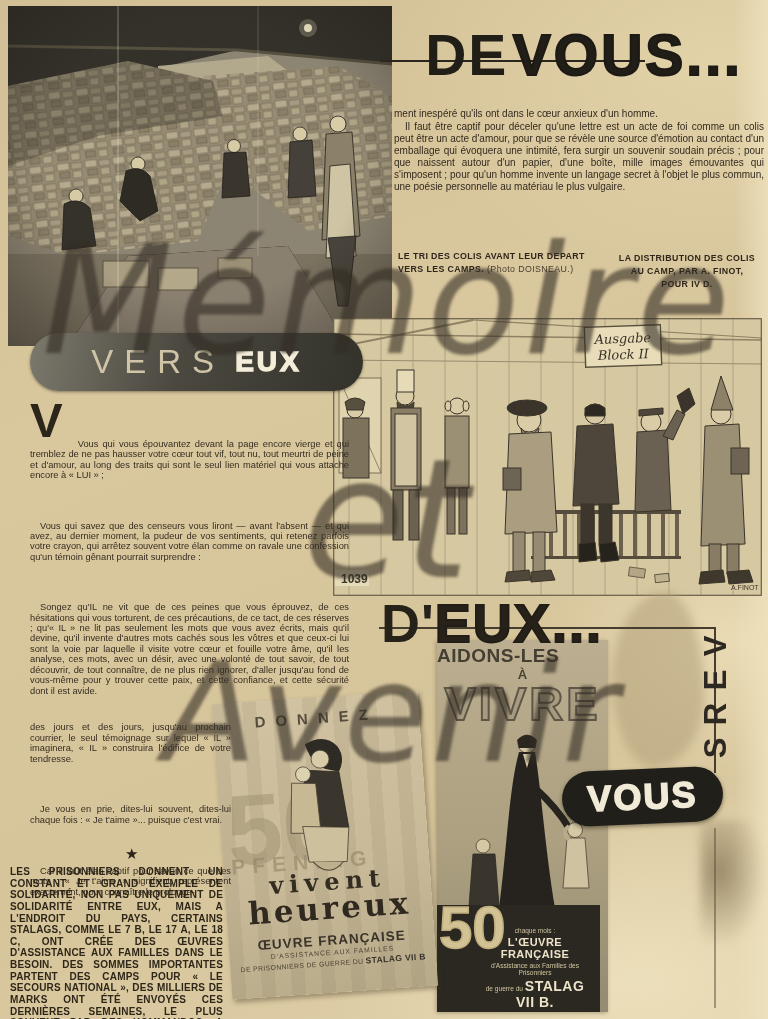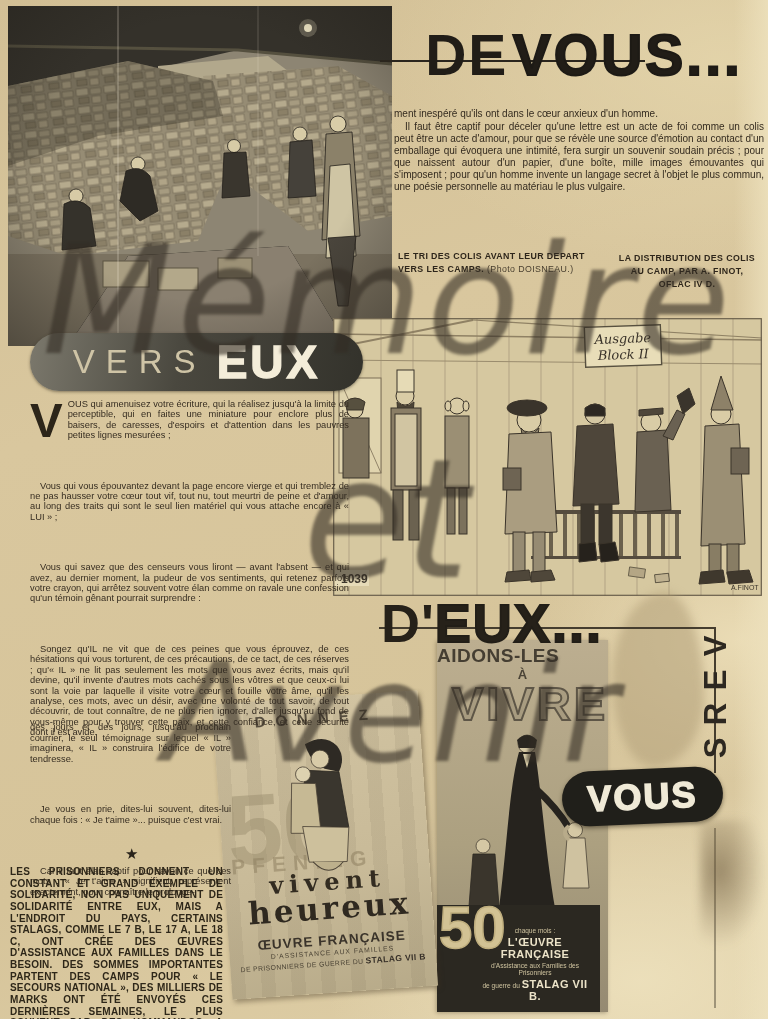--- a/index.html
+++ b/index.html
@@ -29,21 +29,21 @@
   .capL .credit{font-weight:normal;color:#4a4030;}
   .capR{left:608px;top:252px;width:158px;text-align:center;}
   
   .photo{left:8px;top:6px;width:384px;height:340px;z-index:2;}
   
   .verseux{left:30px;top:333px;width:333px;height:58px;border-radius:29px;z-index:7;
            background:linear-gradient(100deg,#7b786c 0%,#4a483f 45%,#33322b 100%);
            display:flex;align-items:center;justify-content:center;
            box-shadow:0 1px 3px rgba(50,42,28,.5);}
   .verseux .v1{font-size:33px;letter-spacing:11px;color:#cfc4a6;font-weight:normal;}
-  .verseux .v2{font-size:46px;letter-spacing:3px;color:#f4edd9;font-weight:bold;
+  .verseux .v2{font-size:28px;letter-spacing:3px;color:#f4edd9;font-weight:bold;
                -webkit-text-stroke:1.4px #f4edd9;margin-left:10px;}
   
   .colwide{left:30px;top:399px;width:319px;font-size:9.3px;line-height:1.12;
            text-align:justify;color:#362d21;z-index:6;}
   .colwide p,.colnarrow p{margin:0 0 2px 0;}
   .colwide p.ind,.colnarrow p.ind{text-indent:10px;margin-top:40px;}
   .dropcap{float:left;font-size:49px;line-height:.8;font-weight:bold;color:#2c2519;
            margin:2px 5px 0 0;}
   .colnarrow{left:30px;top:722px;width:201px;font-size:9.3px;line-height:1.14;
              text-align:justify;color:#362d21;z-index:6;}
@@ -64,33 +64,33 @@
   .versvert span{display:block;width:44px;height:32px;line-height:32px;text-align:center;
                  transform:rotate(-90deg);font-size:31px;font-weight:bold;color:#2d2821;}
   
   .posterR{left:437px;top:640px;width:171px;height:372px;z-index:4;
            background:linear-gradient(180deg,#bcae90 0%,#aca080 55%,#958a72 100%);
            box-shadow:-1px 1px 4px rgba(60,48,30,.35);}
   .posterR .aidons{position:absolute;top:5px;width:100%;text-align:left;font-size:19px;
                    font-weight:bold;letter-spacing:.5px;color:#453e32;}
   .posterR .aa{position:absolute;top:27px;width:100%;text-align:center;font-size:13px;
                font-weight:bold;color:#4a4336;}
-  .posterR .vivre{position:absolute;top:36px;width:100%;text-align:right;font-size:47px;
+  .posterR .vivre{position:absolute;top:36px;width:100%;text-align:center;font-size:47px;
                   font-weight:bold;letter-spacing:3px;color:rgba(90,82,66,.15);
                   -webkit-text-stroke:2px #5e564787;-webkit-text-stroke-color:#5e5647;}
   .bandR{position:absolute;left:0;top:265px;width:163px;height:107px;background:#2b2821;
          color:#e9e0c6;}
   .bandR .fifty{position:absolute;left:2px;top:-12px;font-size:60px;font-weight:bold;
                 color:#d2c294;-webkit-text-stroke:1.5px #bfae7e;}
   .bandR .txt{position:absolute;left:44px;top:22px;width:108px;text-align:center;}
   .bandR .t1{font-size:6.5px;color:#cfc39f;}
   .bandR .t2{font-size:11px;font-weight:bold;letter-spacing:.5px;color:#ece3c8;margin:2px 0;}
   .bandR .t3{font-size:6.6px;color:#cfc39f;}
   .bandR .t4{font-size:6.6px;color:#cfc39f;margin-top:2px;}
-  .bandR .t4 b{font-size:11px;letter-spacing:.5px;color:#ece3c8;}
+  .bandR .t4 b{font-size:14px;letter-spacing:.5px;color:#ece3c8;}
   
   .vousb{left:562px;top:769px;width:161px;height:55px;background:#201f1a;border-radius:28px;
          z-index:8;display:flex;align-items:center;justify-content:center;
          transform:rotate(-2.5deg);box-shadow:0 2px 4px rgba(40,32,18,.5);}
   .vousb span{font-size:36px;font-weight:bold;letter-spacing:2px;color:#f0ead7;
               -webkit-text-stroke:1.5px #f0ead7;}
   .curl{left:700px;top:820px;width:66px;height:128px;z-index:7;
         background:radial-gradient(ellipse at 30% 40%, rgba(98,80,52,.55), rgba(98,80,52,0) 70%);
         filter:blur(4px);}
   
@@ -198,21 +198,21 @@
     <p class="ind">Il faut être captif pour déceler qu'une lettre est un acte de foi comme un colis peut être un acte d'amour, pour que se révèle une source d'émotion au contact d'un emballage qui évoquera une intimité, fera surgir un souvenir soudain précis ; pour que naissent autour d'un papier, d'une boîte, mille images émouvantes qui s'imposent ; pour qu'un homme invente un langage secret à l'objet le plus commun, une poésie personnelle au matériau le plus vulgaire.</p>
   </div>
 
   <div class="abs cap capL">
     <span>LE TRI DES COLIS AVANT LEUR DEPART VERS LES CAMPS.</span>
     <span class="credit">(Photo DOISNEAU.)</span>
   </div>
   <div class="abs cap capR">
     <div>LA DISTRIBUTION DES COLIS</div>
     <div>AU CAMP, PAR A. FINOT,</div>
-    <div>OFLAC IV D.</div>
+    <div>POUR IV D.</div>
   </div>
 
   <svg class="abs cartoon" viewBox="0 0 429 278">
     <rect width="429" height="278" fill="#d6c8a0"></rect>
     <g stroke="#b2a384" stroke-width="1">
       <line x1="16" y1="0" x2="16" y2="278"></line>
         <line x1="48" y1="0" x2="48" y2="278"></line>
       <line x1="80" y1="0" x2="80" y2="278"></line>
         <line x1="112" y1="0" x2="112" y2="278"></line>
       <line x1="144" y1="0" x2="144" y2="278"></line>
@@ -315,21 +315,21 @@
     <text x="8" y="265" font-size="12" font-weight="bold" fill="#3c362c" font-family="Liberation Sans, sans-serif">1039</text>
     <text x="398" y="272" font-size="7" fill="#3c362c" font-family="Liberation Sans, sans-serif">A.FINOT</text>
   </svg>
 
   <div class="abs verseux">
     <span class="v1">VERS</span>
     <span class="v2">EUX</span>
   </div>
 
   <div class="abs colwide">
-    <p><span class="dropcap">V</span><span>OUS qui amenuisez votre écriture, qui la réalisez jusqu'à la limite du perceptible, qui en faites une miniature pour enclore plus de baisers, de caresses, d'espoirs et d'attention dans les pauvres petites lignes mesurées ;</span></p>
+    <p><span class="dropcap">V</span></p>
     <p class="ind">Vous qui vous épouvantez devant la page encore vierge et qui tremblez de ne pas hausser votre cœur tout vif, tout nu, tout meurtri de peine et d'amour, au long des traits qui sont le seul lien matériel qui vous attache encore à « LUI » ;</p>
     <p class="ind">Vous qui savez que des censeurs vous liront — avant l'absent — et qui avez, au dernier moment, la pudeur de vos sentiments, qui retenez parfois votre crayon, qui arrêtez souvent votre élan comme on ravale une confession qu'un témoin gênant pourrait surprendre :</p>
     <p class="ind">Songez qu'IL ne vit que de ces peines que vous éprouvez, de ces hésitations qui vous torturent, de ces précautions, de ce tact, de ces réserves ; qu'« IL » ne lit pas seulement les mots que vous avez écrits, mais qu'il devine, qu'il invente d'autres mots cachés sous les vôtres et que ceux-ci lui sont la voie par laquelle il visite votre cœur et fouille votre âme, qu'il les analyse, ces mots, avec un désir, avec une volonté de tout savoir, de tout découvrir, de tout connaître, de ne plus rien ignorer, d'aller jusqu'au fond de vous-même pour y trouver cette paix, et cette confiance, et cette sécurité dont il est avide.</p>
   </div>
 
   <div class="abs colnarrow">
     <p>des jours et des jours, jusqu'au prochain courrier, le seul témoignage sur lequel « IL » imaginera, « IL » construira l'édifice de votre tendresse.</p>
     <p class="ind">Je vous en prie, dites-lui souvent, dites-lui chaque fois : « Je t'aime »... puisque c'est vrai.</p>
     <p class="ind">Car il faut élan captif pour savoir ce que ces mots : « Je t'aime » signifient, représentent exactement, pour connaître le prolonge-</p>
   </div>

